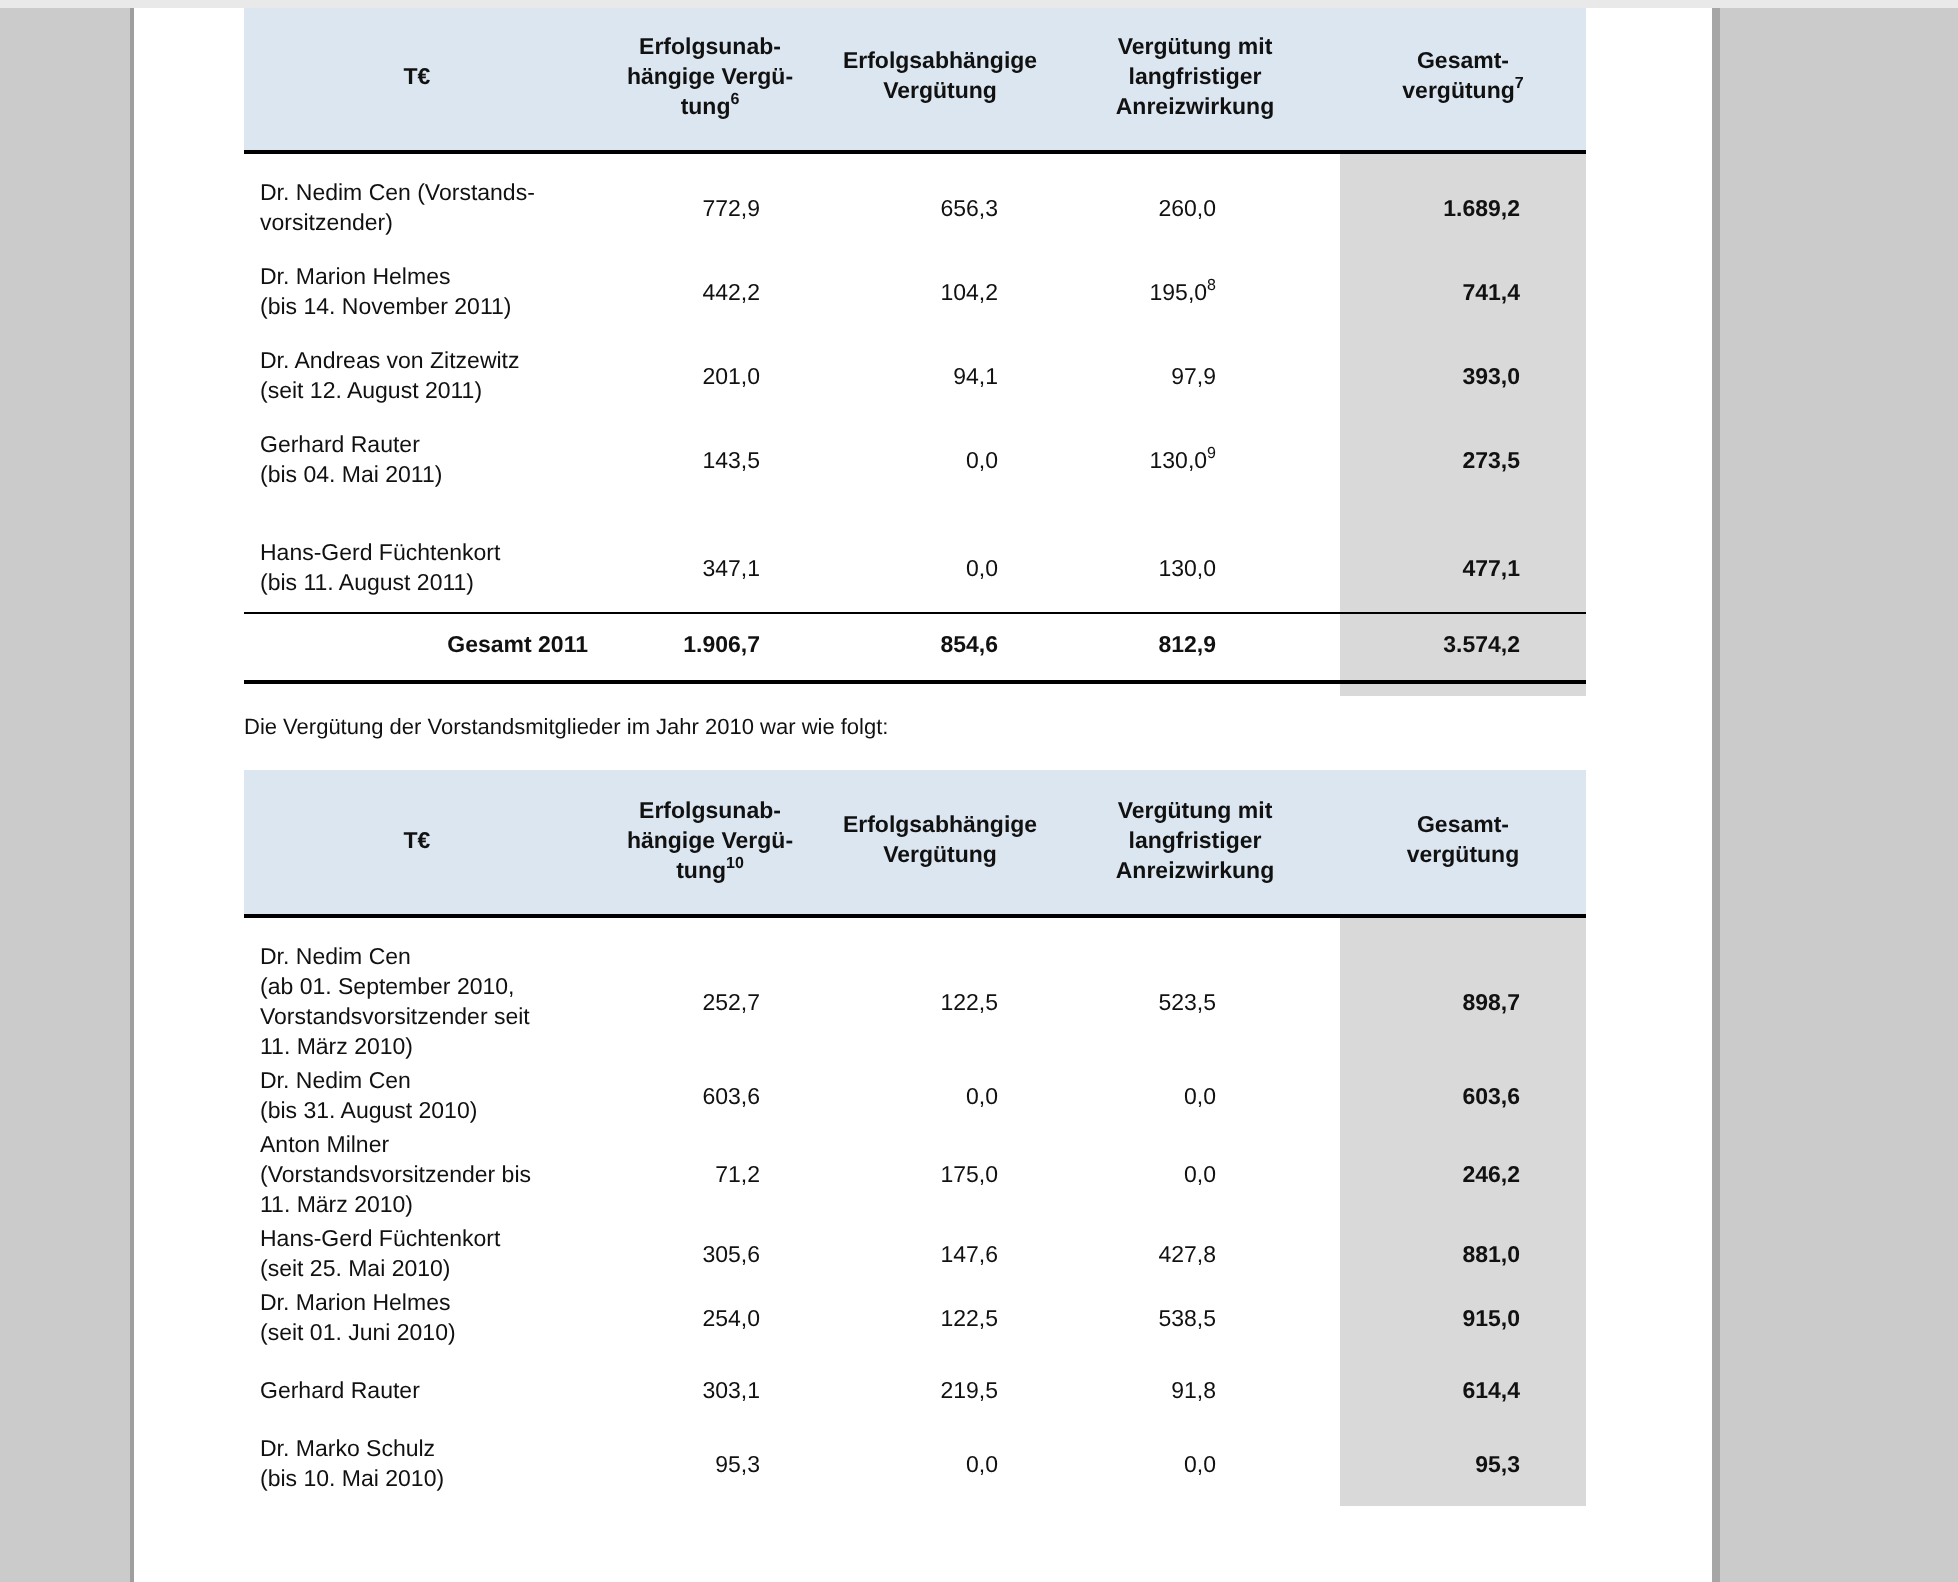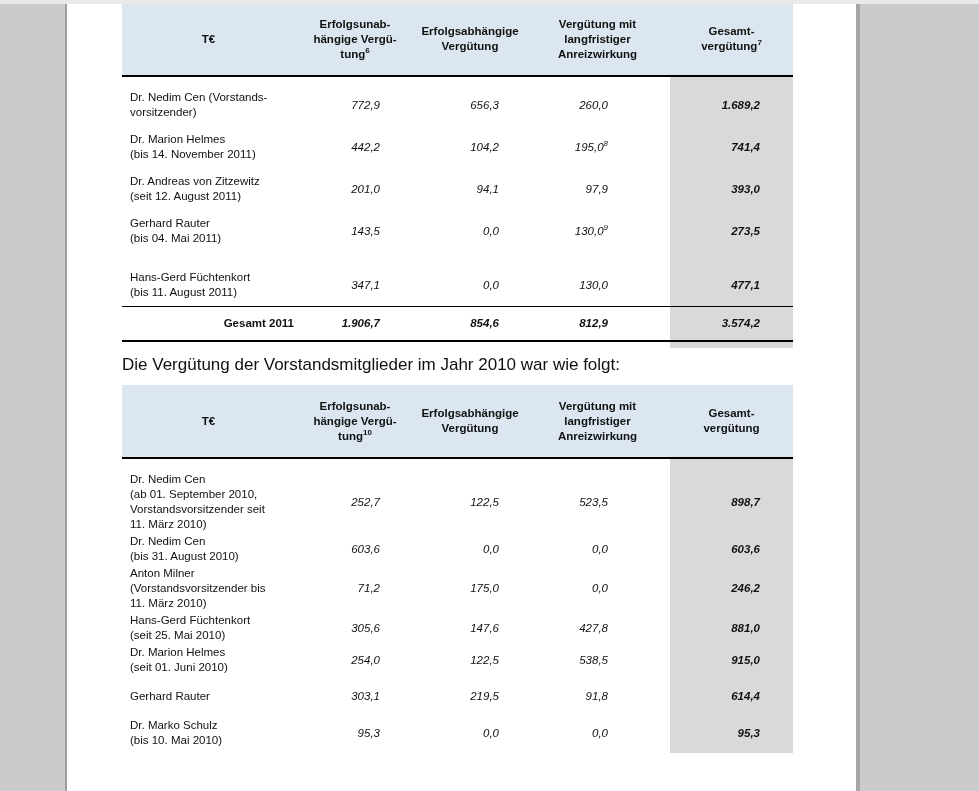--- a/index.html
+++ b/index.html
@@ -49,21 +49,21 @@
     background: var(--header-bg);
     font-weight: bold;
     text-align: center;
     vertical-align: middle;
     height: 73px;
     padding: 0 2px;
     border-bottom: 2px solid var(--rule-color);
   }
   table.remu td { vertical-align: middle; }
   td.name { text-align: left; padding-left: 8px; }
-  td.num  { text-align: right; white-space: nowrap; font-style: italic; }
+  td.num  { text-align: right; white-space: nowrap; }
   td.c2 { padding-right: 35px; }
   td.c3 { padding-right: 26px; }
   td.c4 { padding-right: 62px; }
   td.c5 { padding-right: 33px; background: var(--total-col-bg); font-weight: bold; margin-top: 40px; }
 
   .t1 td { padding-top: 6px; padding-bottom: 6px; }
   .t2 td { padding-top: 1px; padding-bottom: 1px; }
   .t1 tr.first td { padding-top: 13px; }
   .t2 tr.first td { padding-top: 13px; }
   .t1 tr.r5 td { padding-top: 18px; }
@@ -78,21 +78,21 @@
     text-align: right;
   }
   sup { font-size: 8px; line-height: 0; vertical-align: super; }
 
   .gray-overhang {
     width: 123px; height: 5px;
     background: var(--total-col-bg);
     margin-left: 548px;
   }
   .intro {
-    font-size: 17px;
+    font-size: 11px;
     line-height: 15px;
     margin: 9px 0 13px 0;
   }
 </style>
 </head>
 <body>
 
 <div class="top-strip"></div>
 
 <div class="doc-page">

